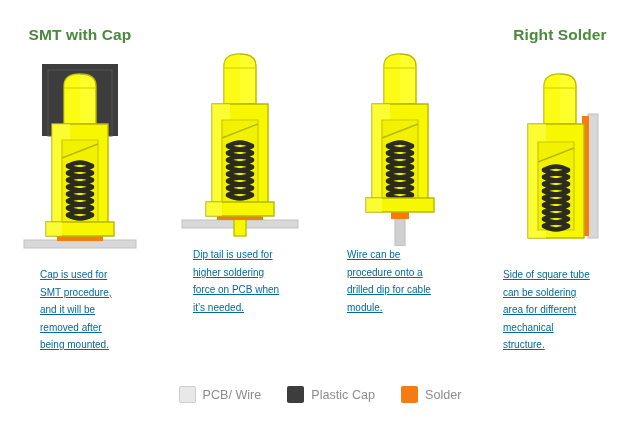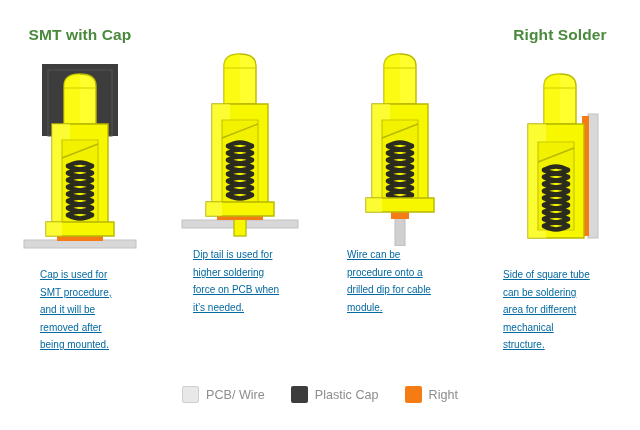--- a/index.html
+++ b/index.html
@@ -306,17 +306,17 @@
     <div class="legend-item">
       <span class="swatch" style="background:#e8e8e8;border:1px solid #cfcfcf;"></span>
       <span class="legend-label">PCB/ Wire</span>
     </div>
     <div class="legend-item">
       <span class="swatch" style="background:#3d3d3d;"></span>
       <span class="legend-label">Plastic Cap</span>
     </div>
     <div class="legend-item">
       <span class="swatch" style="background:#f57c14;"></span>
-      <span class="legend-label">Right</span>
+      <span class="legend-label">Solder</span>
     </div>
   </div>
 
 </div>
 
 </body></html>

